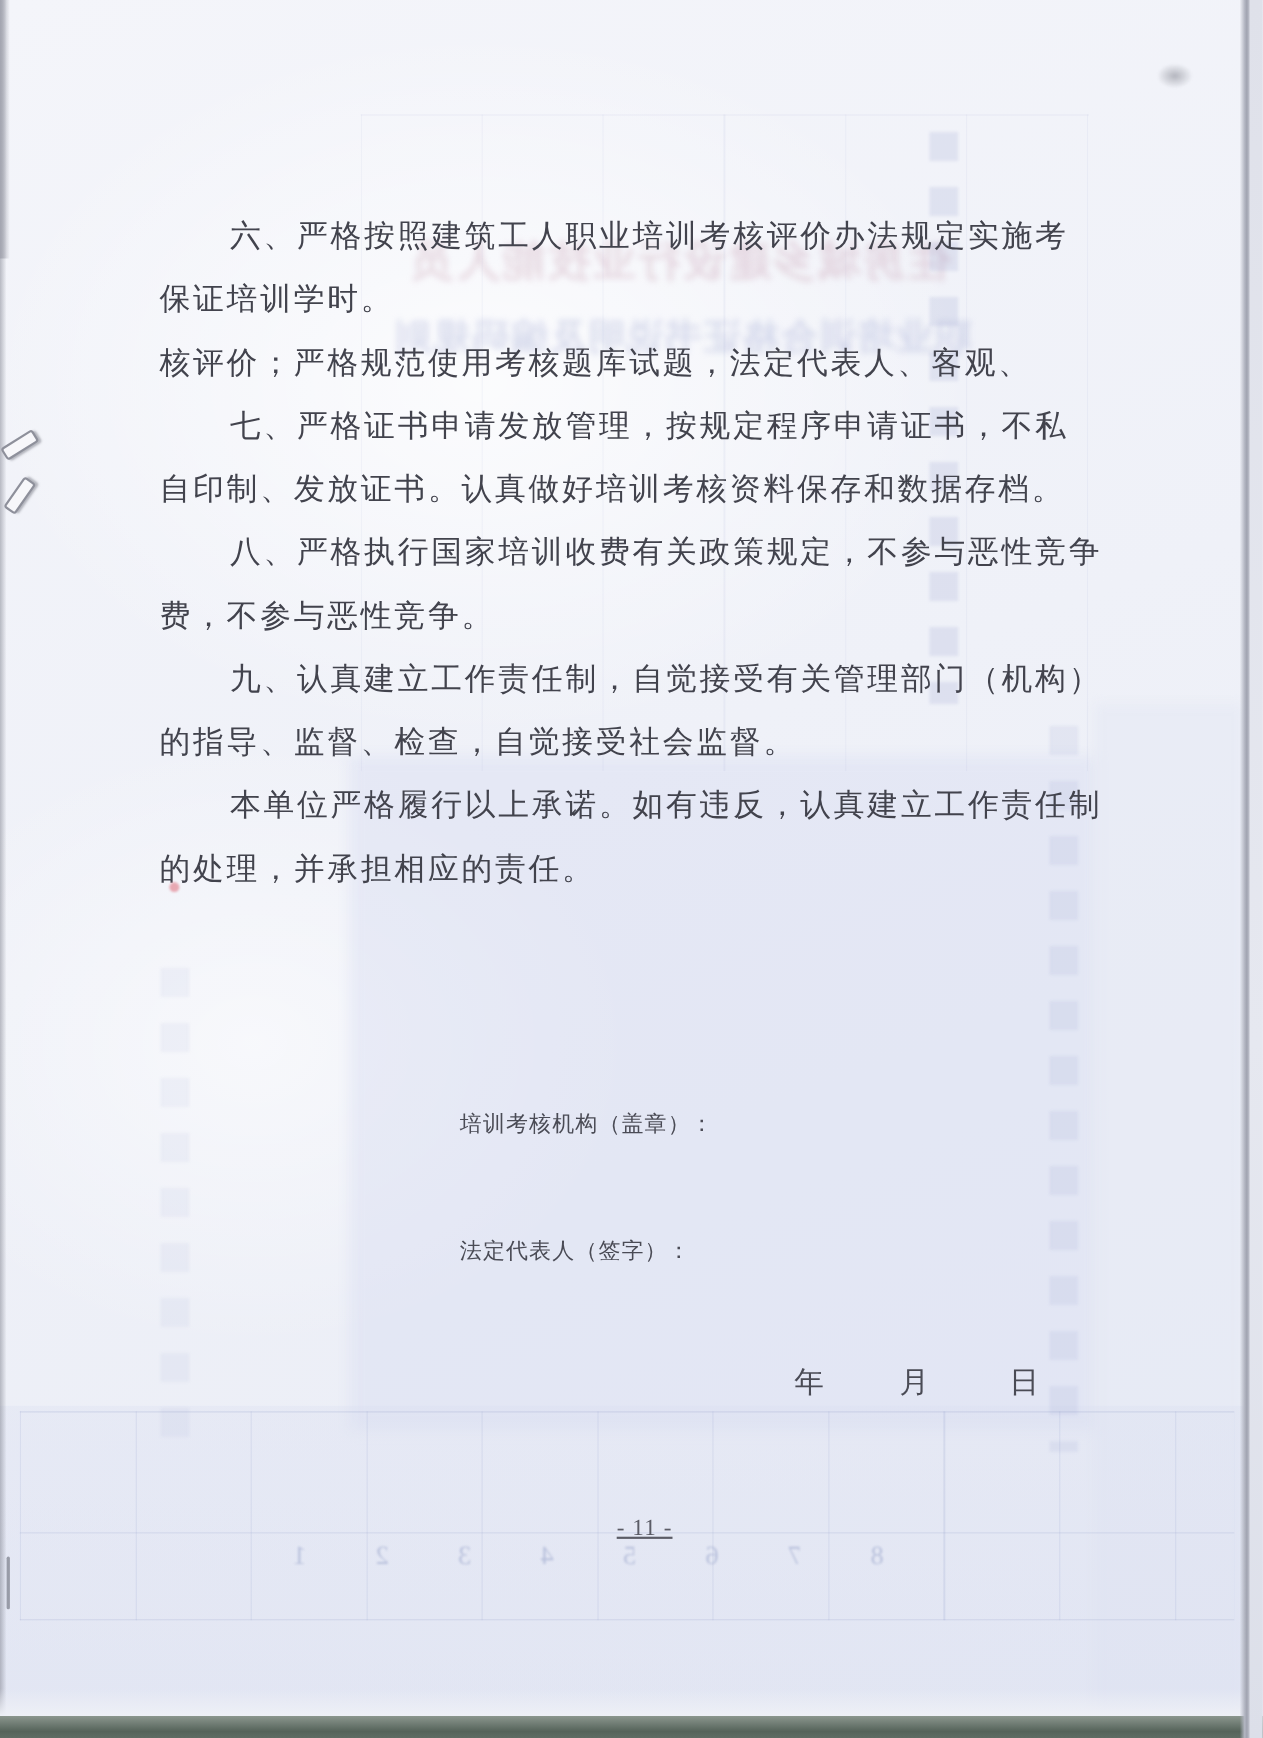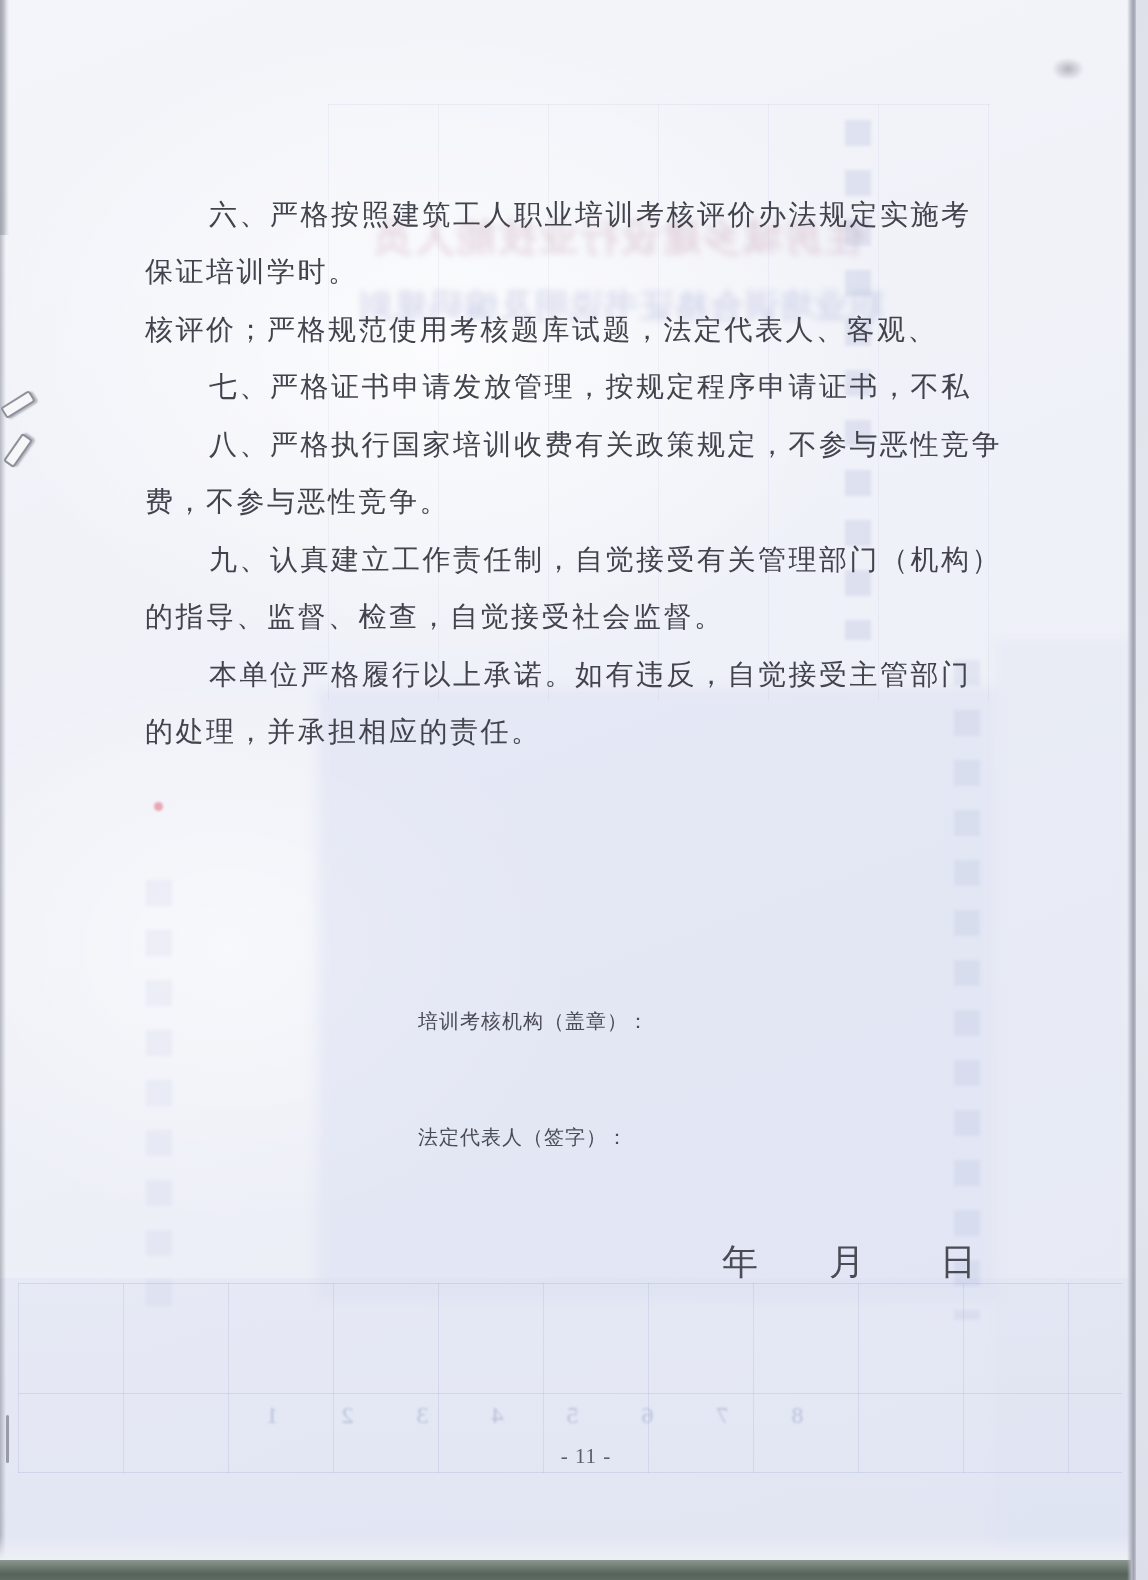--- a/index.html
+++ b/index.html
@@ -119,27 +119,27 @@
     color:#42434d;font-size:28px;letter-spacing:2.5px;
   }
   .body-text .line{height:57.5px;display:flex;align-items:center;white-space:nowrap;}
   .body-text .line.indent{padding-left:64px;}
   .sig-label{
     position:absolute;color:#4a4b55;font-size:20px;letter-spacing:1px;white-space:nowrap;
   }
   .sig-org{left:418px;top:1008px;}
   .sig-rep{left:418px;top:1124px;}
   .date-row{
-    position:absolute;left:722px;top:1238px;color:#4a4b55;font-size:36px;white-space:nowrap;
+    position:absolute;left:722px;top:1238px;color:#4a4b55;font-size:27px;white-space:nowrap;
   }
   .date-row .dm{margin-left:62px;}
   .date-row .dd{margin-left:66px;}
   .page-number{
-    position:absolute;left:520px;top:1444px;width:132px;text-align:center;
-    color:#5b5c66;font-size:21px;letter-spacing:1px;
+    position:absolute;left:520px;top:1376px;width:132px;text-align:center;
+    color:#5b5c66;font-size:21px;letter-spacing:1px;text-decoration:underline;
   }
 </style>
 </head>
 <body>
 
 <div class="page">
 
   <div class="tint-mid"></div>
   <div class="tint-right"></div>
   <div class="tint-bottom"></div>
@@ -161,25 +161,26 @@
     <span>3</span>
     <span>2</span>
     <span>1</span>
   </div>
 
   <div class="body-text">
     <div class="line indent">六、严格按照建筑工人职业培训考核评价办法规定实施考</div>
     <div class="line">保证培训学时。</div>
     <div class="line">核评价；严格规范使用考核题库试题，法定代表人、客观、</div>
     <div class="line indent">七、严格证书申请发放管理，按规定程序申请证书，不私</div>
+    <div class="line">自印制、发放证书。认真做好培训考核资料保存和数据存档。</div>
     <div class="line indent">八、严格执行国家培训收费有关政策规定，不参与恶性竞争</div>
     <div class="line">费，不参与恶性竞争。</div>
     <div class="line indent">九、认真建立工作责任制，自觉接受有关管理部门（机构）</div>
     <div class="line">的指导、监督、检查，自觉接受社会监督。</div>
-    <div class="line indent">本单位严格履行以上承诺。如有违反，自觉接受主管部门</div>
+    <div class="line indent">本单位严格履行以上承诺。如有违反，认真建立工作责任制</div>
     <div class="line">的处理，并承担相应的责任。</div>
   </div>
 
   <div class="sig-label sig-org">培训考核机构（盖章）：</div>
   <div class="sig-label sig-rep">法定代表人（签字）：</div>
   <div class="date-row">
     <span>年</span>
     <span class="dm">月</span>
     <span class="dd">日</span>
   </div>

